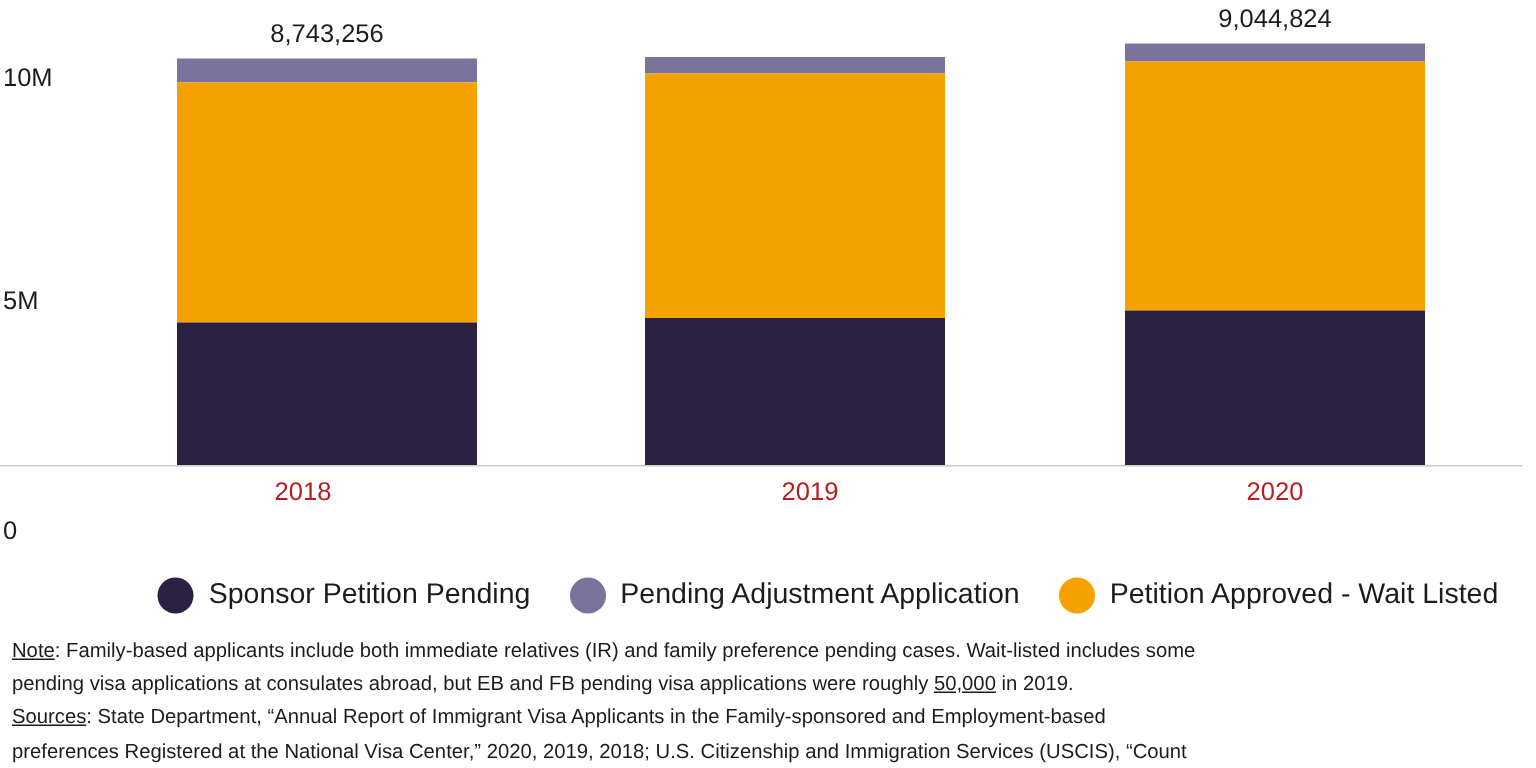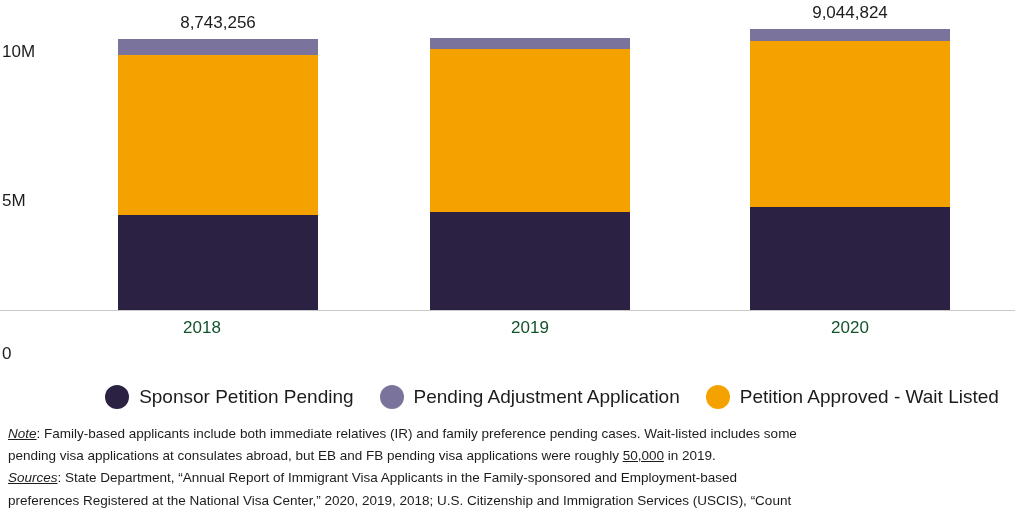--- a/index.html
+++ b/index.html
@@ -95,24 +95,24 @@
     left: 0;
     top: 318px;
     width: 1024px;
     height: 30px;
   }
   .x-label {
     position: absolute;
     width: 200px;
     text-align: center;
     font-size: 17px;
-    color: #14532d;
+    color: #b91c1c;
   }
   .x-label.g0 { left: 102px; }
-  .x-label.g1 { left: 430px; }
+  .x-label.g1 { left: 440px; }
   .x-label.g2 { left: 750px; }
 
   
   .legend {
     position: absolute;
     left: 0;
     top: 385px;
     width: 1024px;
     display: flex;
     align-items: center;
@@ -145,21 +145,20 @@
     width: 1010px;
     font-size: 13.5px;
     line-height: 1.35;
     color: #1c1c1c;
   }
   .notes p {
     margin: 0 0 4px 0;
   }
   .lead {
     text-decoration: underline;
-    font-style: italic;
   }
   .u {
     text-decoration: underline;
   }
 </style>
 </head>
 <body>
 
 <div class="page">
 

